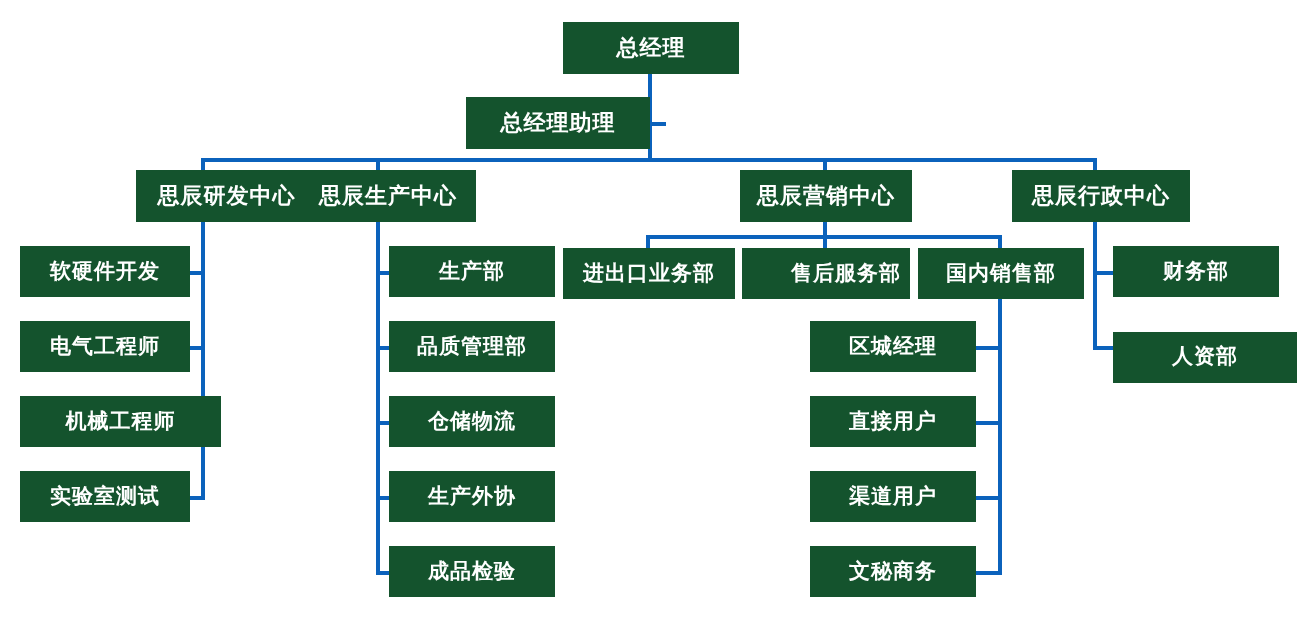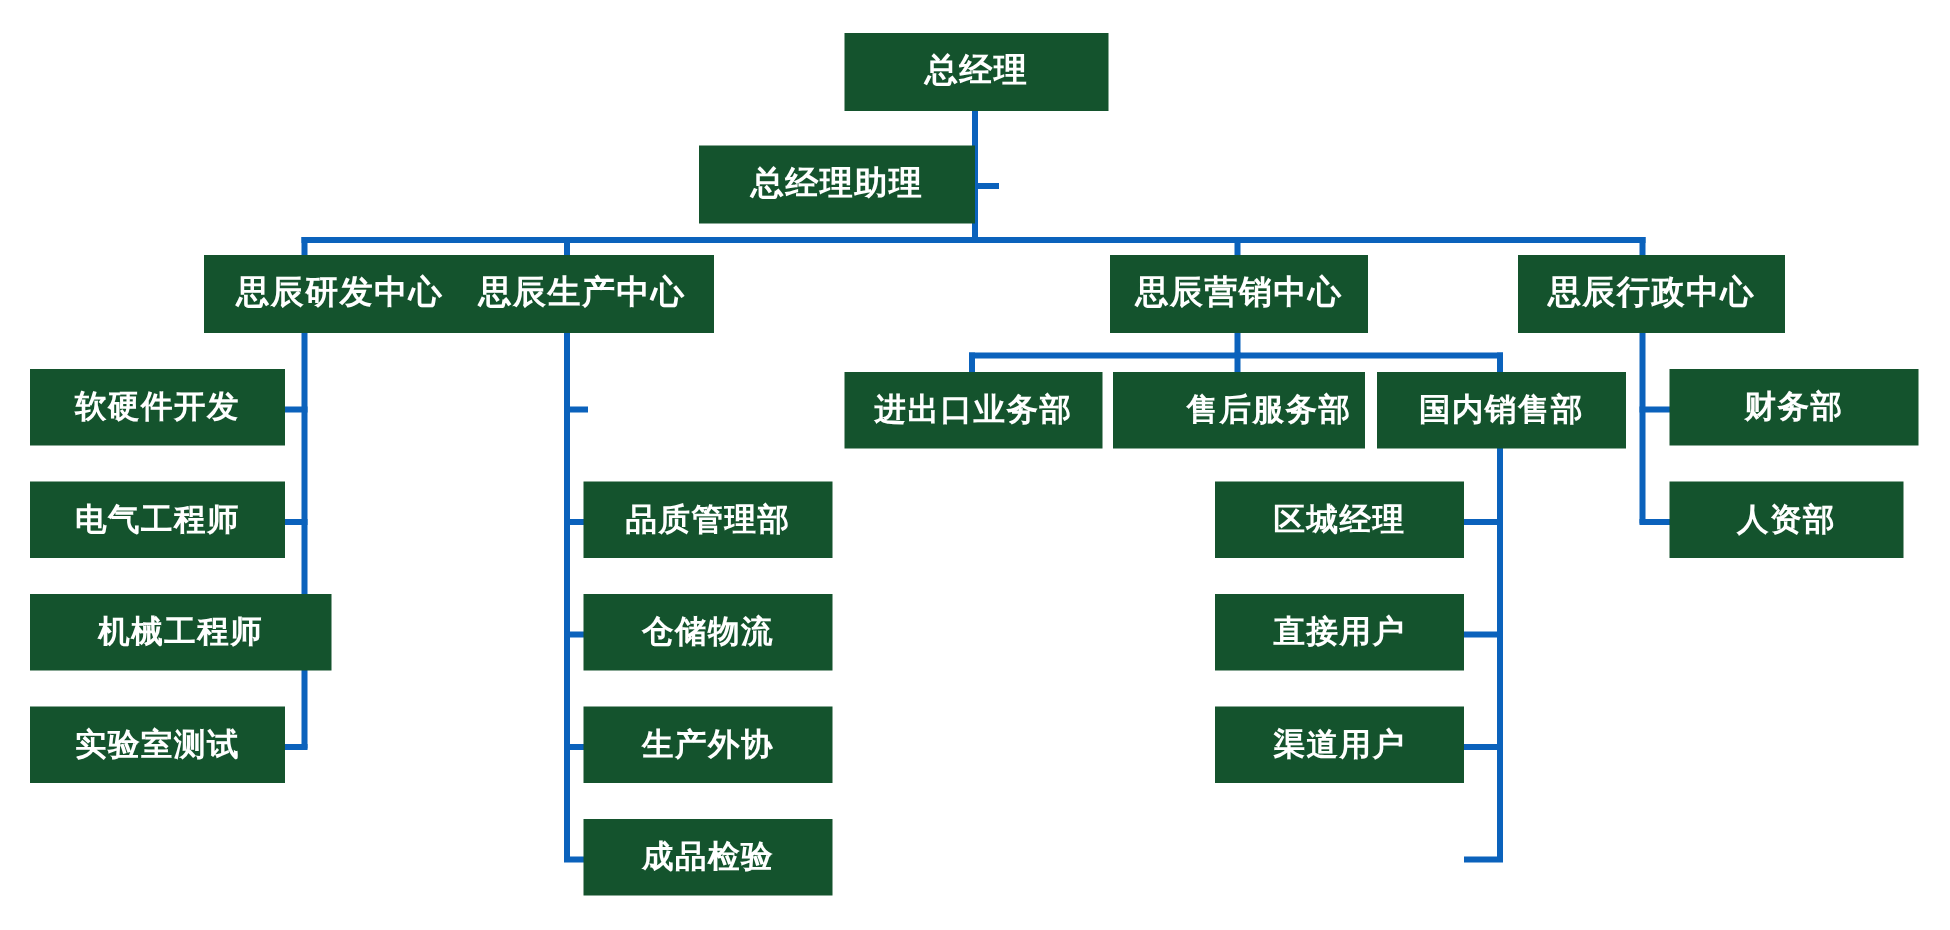--- a/index.html
+++ b/index.html
@@ -94,29 +94,31 @@
 
   <div class="node" style="left:740px; top:170px; width:172px; height:52px;">思辰营销中心</div>
 
   <div class="node" style="left:1012px; top:170px; width:178px; height:52px;">思辰行政中心</div>
 
   <div class="node small" style="left:20px; top:246px; width:170px; height:51px;">软硬件开发</div>
   <div class="node small" style="left:20px; top:321px; width:170px; height:51px;">电气工程师</div>
   <div class="node small" style="left:20px; top:396px; width:201px; height:51px;">机械工程师</div>
   <div class="node small" style="left:20px; top:471px; width:170px; height:51px;">实验室测试</div>
 
+  <div class="node small" style="left:389px; top:246px; width:166px; height:51px;">生产部</div>
   <div class="node small" style="left:389px; top:321px; width:166px; height:51px;">品质管理部</div>
   <div class="node small" style="left:389px; top:396px; width:166px; height:51px;font-family:Liberation Serif, serif;">仓储物流</div>
   <div class="node small" style="left:389px; top:471px; width:166px; height:51px;">生产外协</div>
   <div class="node small" style="left:389px; top:546px; width:166px; height:51px;">成品检验</div>
 
   <div class="node small" style="left:563px; top:248px; width:172px; height:51px;">进出口业务部</div>
   <div class="node small" style="left:742px; top:248px; width:168px; height:51px;padding-left:40px;">售后服务部</div>
   <div class="node small" style="left:918px; top:248px; width:166px; height:51px;">国内销售部</div>
 
   <div class="node small" style="left:810px; top:321px; width:166px; height:51px;">区城经理</div>
   <div class="node small" style="left:810px; top:396px; width:166px; height:51px;">直接用户</div>
   <div class="node small" style="left:810px; top:471px; width:166px; height:51px;">渠道用户</div>
+  <div class="node small" style="left:810px; top:546px; width:166px; height:51px;">文秘商务</div>
 
   <div class="node small" style="left:1113px; top:246px; width:166px; height:51px;">财务部</div>
-  <div class="node small" style="left:1113px; top:321px; width:156px; height:51px;">人资部</div>
+  <div class="node small" style="left:1113px; top:332px; width:184px; height:51px;font-family:Liberation Mono, monospace;">人资部</div>
 
 </div>
 
 </body></html>

